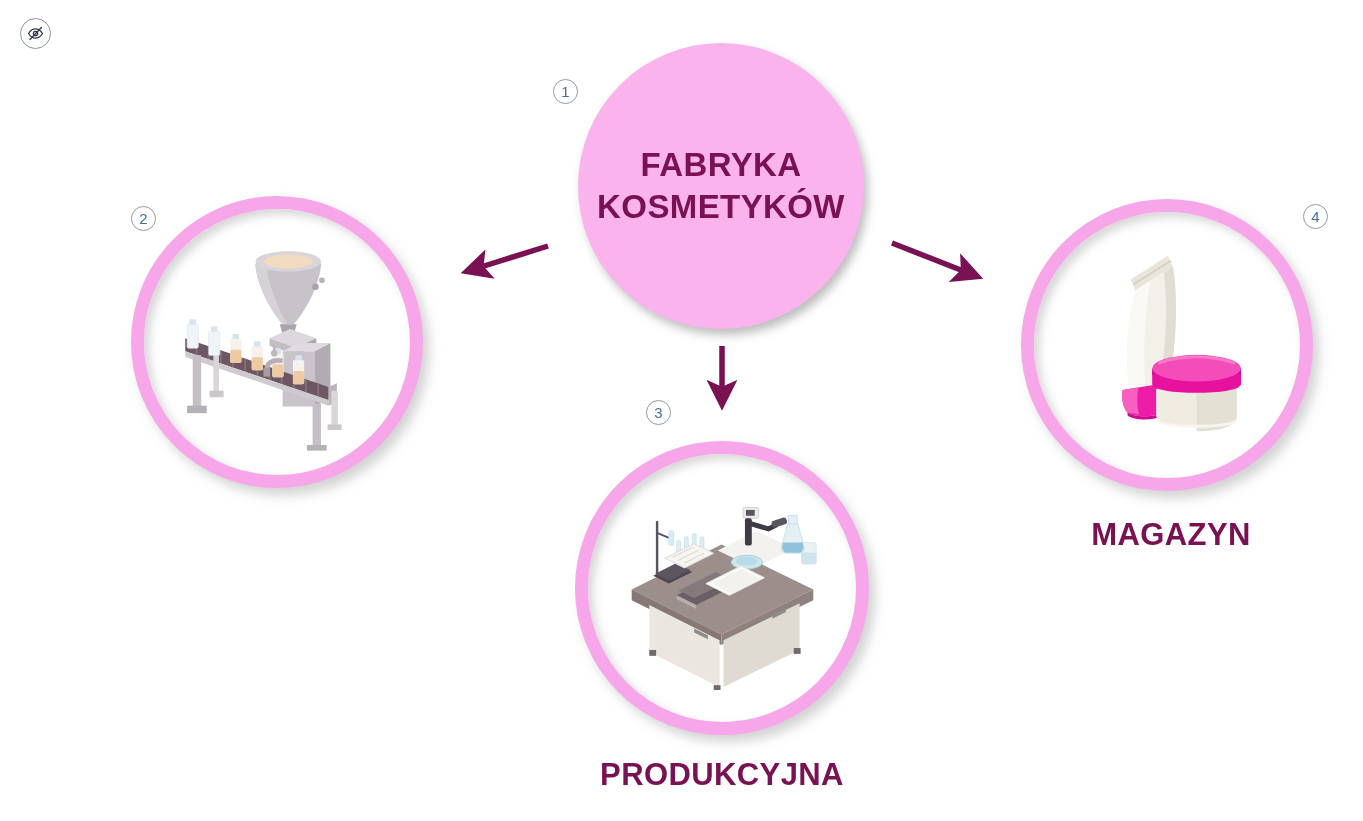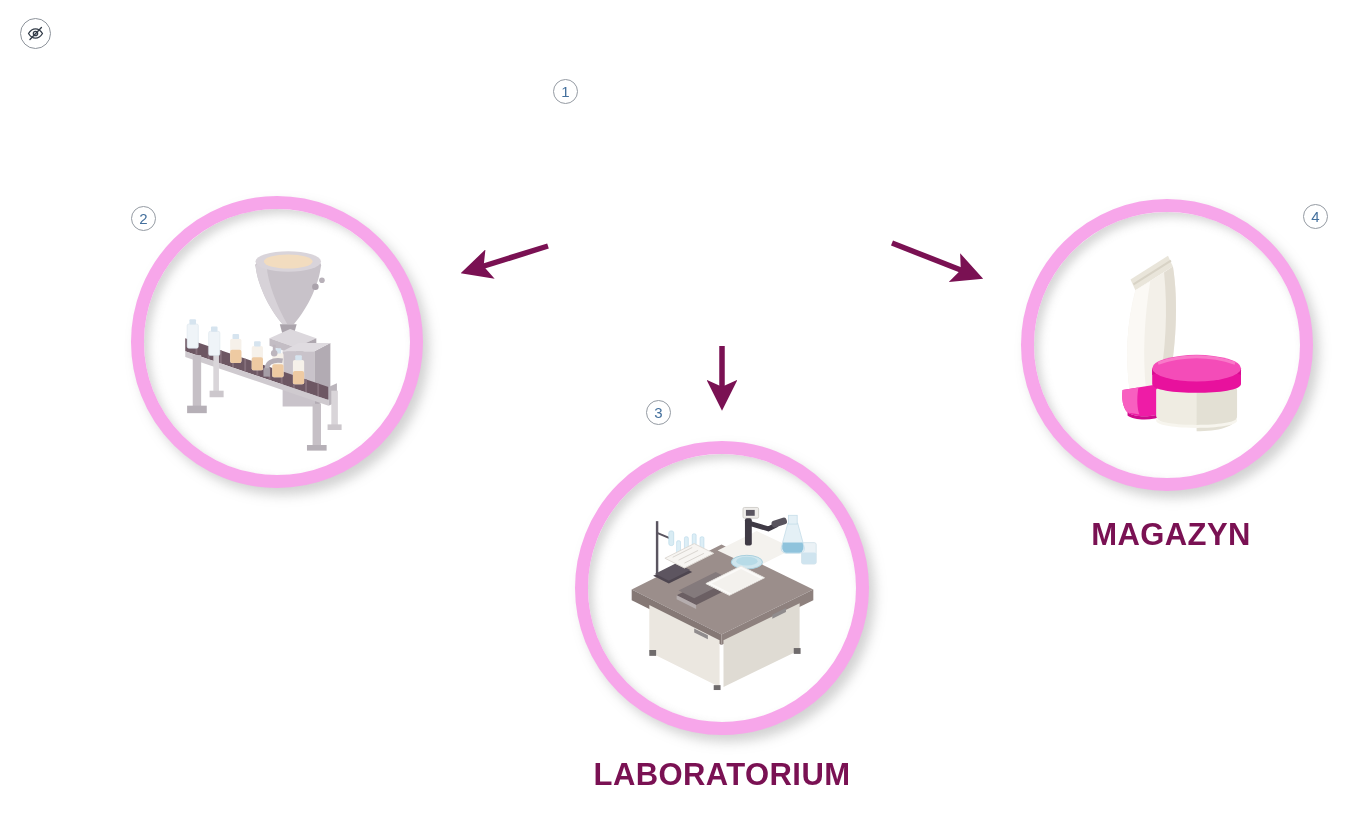--- a/index.html
+++ b/index.html
@@ -74,20 +74,23 @@
     <path d="M548,246 L468,271" stroke="#7a1153" stroke-width="5.5" fill="none" marker-end="url(#ah)"></path>
     <path d="M892,243 L976,276" stroke="#7a1153" stroke-width="5.5" fill="none" marker-end="url(#ah)"></path>
     <path d="M722,346 L722,403" stroke="#7a1153" stroke-width="5.5" fill="none" marker-end="url(#ah)"></path>
   </svg>
 
   <div class="badge badge-1">1</div>
   <div class="badge badge-2">2</div>
   <div class="badge badge-3">3</div>
   <div class="badge badge-4">4</div>
 
+  <div class="center-circle">
+    <div class="center-title">FABRYKA KOSMETYKÓW</div>
+  </div>
 
   <div class="ring ring-left">
     <svg width="206" height="218" viewBox="0 0 220 232">
 
       <ellipse cx="122" cy="34" rx="35" ry="11" fill="#bfb9c0"></ellipse>
       <path d="M87,33 C88,52 101,80 116,97 L128,97 C143,80 156,52 157,33 C146,41 98,41 87,33 Z" fill="#c8c2c9"></path>
       <path d="M87,33 C88,52 101,80 116,97 L121,97 C110,78 100,52 99,35 Z" fill="#d7d2d8"></path>
       <ellipse cx="122" cy="30" rx="35" ry="11" fill="#d9d4da"></ellipse>
       <ellipse cx="122" cy="30" rx="26" ry="7.5" fill="#f2dcbf"></ellipse>
       <circle cx="151" cy="57" r="3.5" fill="#aaa2ab"></circle>
@@ -216,16 +219,16 @@
       <path d="M125,153 C140,153 166,152 166,158 L166,184 C166,196 146,200 125,200 Z" fill="#e3e0d4"></path>
       <path d="M84,186 C84,196 166,196 166,186 L166,189 C166,199 84,199 84,189 Z" fill="#f7f5ee"></path>
 
       <path d="M80,138 C80,128 170,128 170,138 L170,152 C170,164 80,164 80,152 Z" fill="#e8119d"></path>
       <path d="M80,138 C80,128 170,128 170,138 L170,143 C160,136 90,136 80,143 Z" fill="#d60c90"></path>
       <ellipse cx="125" cy="136" rx="45" ry="13.5" fill="#f44cb8"></ellipse>
       <path d="M86,131 Q125,118 164,131" stroke="#f97ecb" stroke-width="3" fill="none" opacity=".9"></path>
     </svg>
   </div>
 
-  <div class="node-label label-bottom">LABORATORIUM</div>
+  <div class="node-label label-bottom">PRODUKCYJNA</div>
   <div class="node-label label-right">MAGAZYN</div>
 
 </div>
 
 </body></html>

